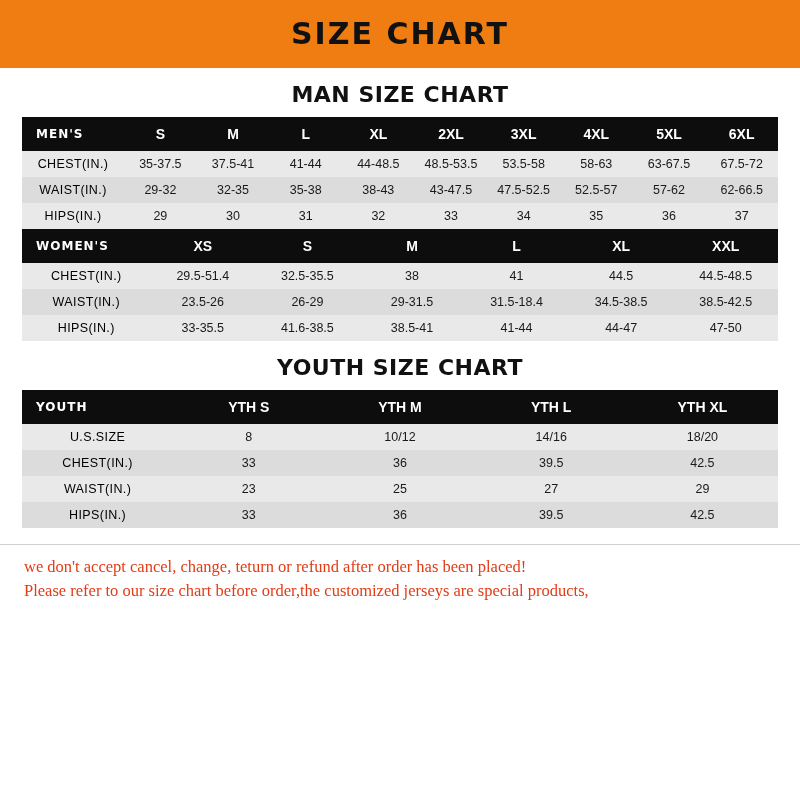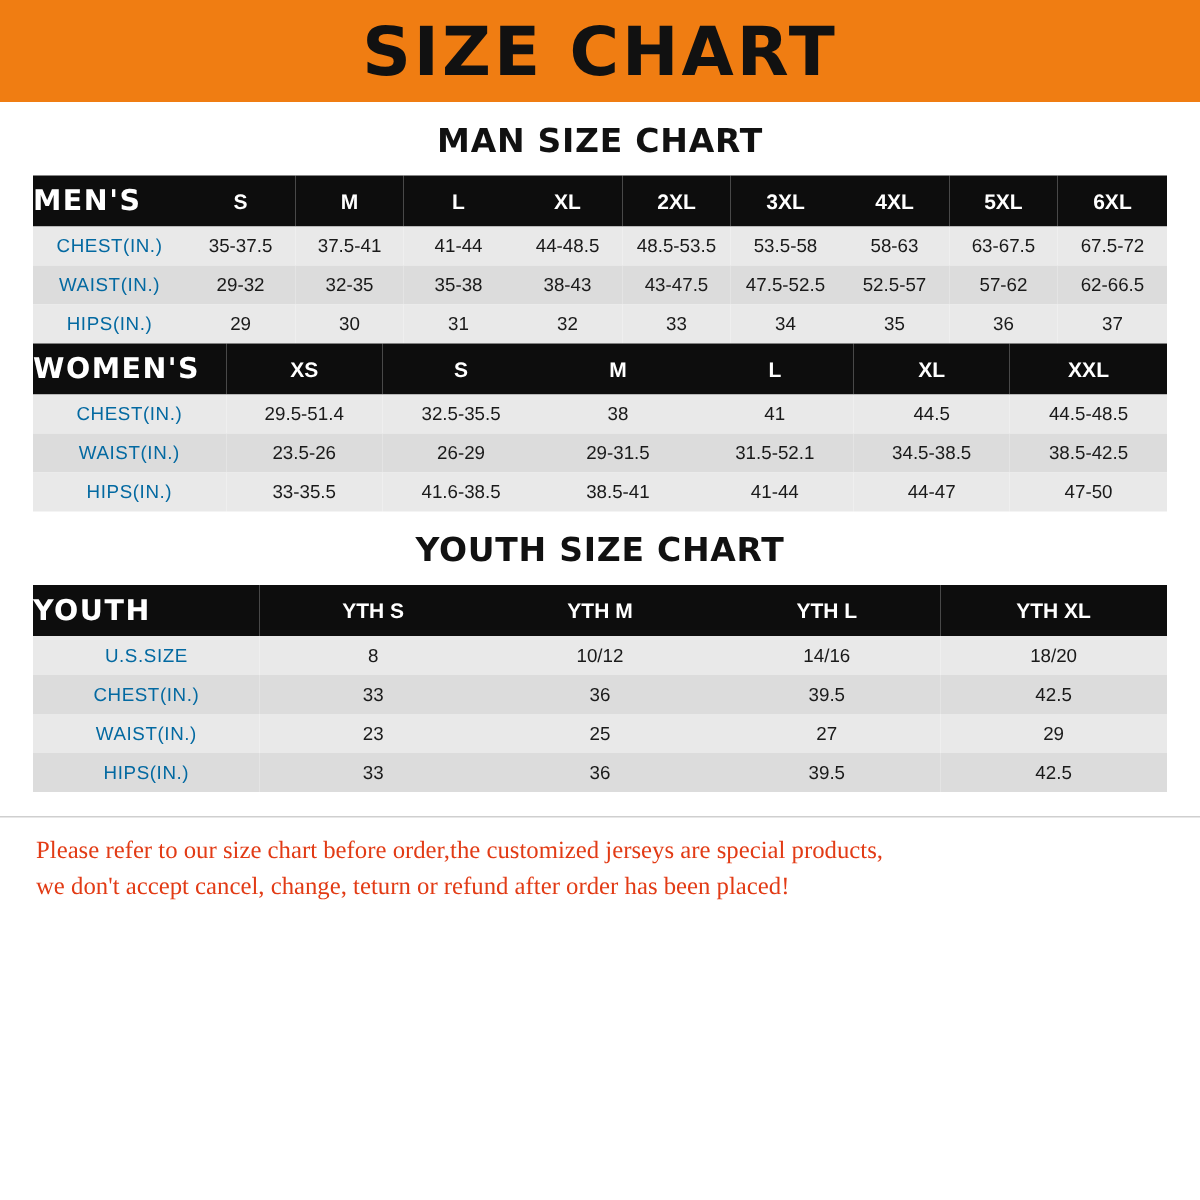--- a/index.html
+++ b/index.html
@@ -24,21 +24,21 @@
     width: 100%;
     height: 68px;
     background: #f07d12;
     display: flex;
     align-items: center;
     justify-content: center;
   }
   .banner-title {
     font-family: "DejaVu Sans", sans-serif;
     font-weight: bold;
-    font-size: 45px;
+    font-size: 30px;
     letter-spacing: 2px;
     color: #111;
     line-height: 1;
   }
   .section {
     padding: 0 22px;
   }
   .section-title {
     text-align: center;
     font-family: "DejaVu Sans", sans-serif;
@@ -64,29 +64,30 @@
   }
   table.chart thead th {
     background: #0d0d0d;
     color: #ffffff;
     font-size: 14px;
     height: 34px;
     font-weight: bold;
   }
   table.chart thead th.label-col {
     text-align: left;
+    padding-left: 14px;
     font-family: "DejaVu Sans", sans-serif;
     letter-spacing: 1px;
-    font-size: 19px;
+    font-size: 12px;
   }
   table.chart tbody td.label-col {
     text-align: center;
     font-size: 12.5px;
     letter-spacing: 0.4px;
-    color: #0369a1;
+    color: #000000;
   }
   table.chart tbody tr.row-a td { background: #e9e9e9; }
   table.chart tbody tr.row-b td { background: #dcdcdc; }
 
   
   .men-chart col.c0 { width: 13.5%; }
   .women-chart col.c0 { width: 17%; }
   .youth-chart col.c0 { width: 20%; }
 
   .footer-note {
@@ -209,21 +210,21 @@
           <td>38</td>
           <td>41</td>
           <td>44.5</td>
           <td>44.5-48.5</td>
         </tr>
         <tr class="row-b">
           <td class="label-col">WAIST(IN.)</td>
           <td>23.5-26</td>
           <td>26-29</td>
           <td>29-31.5</td>
-          <td>31.5-52.1</td>
+          <td>31.5-18.4</td>
           <td>34.5-38.5</td>
           <td>38.5-42.5</td>
         </tr>
         <tr class="row-a">
           <td class="label-col">HIPS(IN.)</td>
           <td>33-35.5</td>
           <td>41.6-38.5</td>
           <td>38.5-41</td>
           <td>41-44</td>
           <td>44-47</td>
@@ -279,17 +280,17 @@
           <td>33</td>
           <td>36</td>
           <td>39.5</td>
           <td>42.5</td>
         </tr>
       </tbody>
     </table>
   </div>
 
   <div class="footer-note">
+    <div>we don't accept cancel, change, teturn or refund after order has been placed!</div>
     <div>Please refer to our size chart before order,the customized jerseys are special products,</div>
-    <div>we don't accept cancel, change, teturn or refund after order has been placed!</div>
   </div>
 
 </div>
 
 </body></html>

